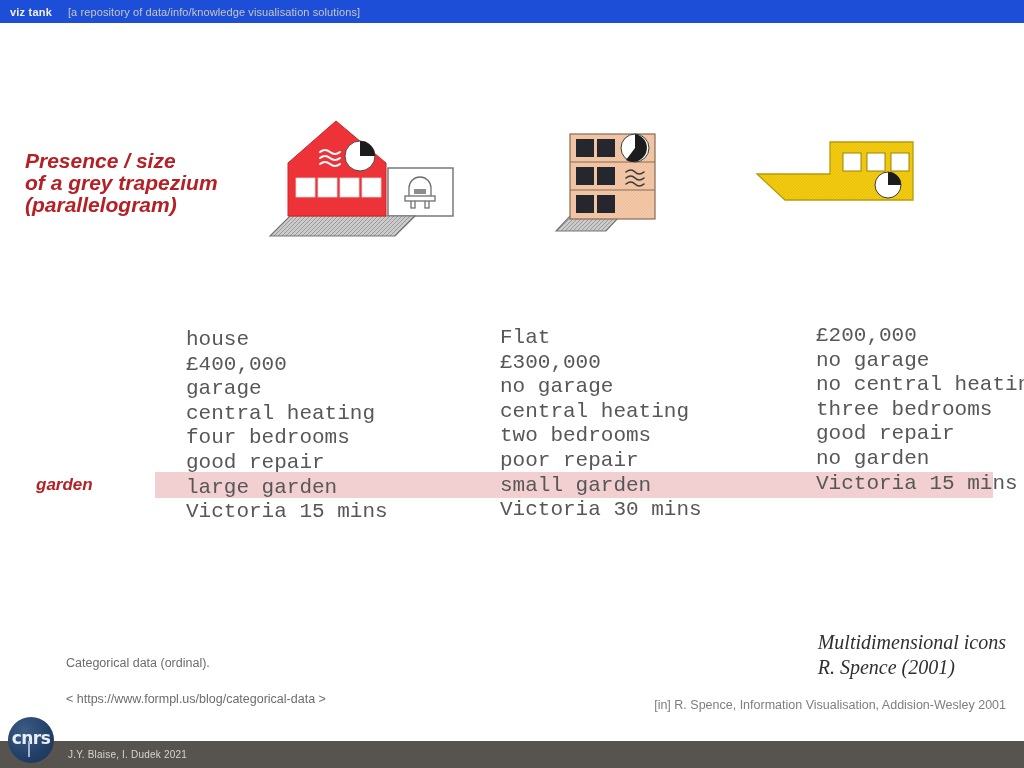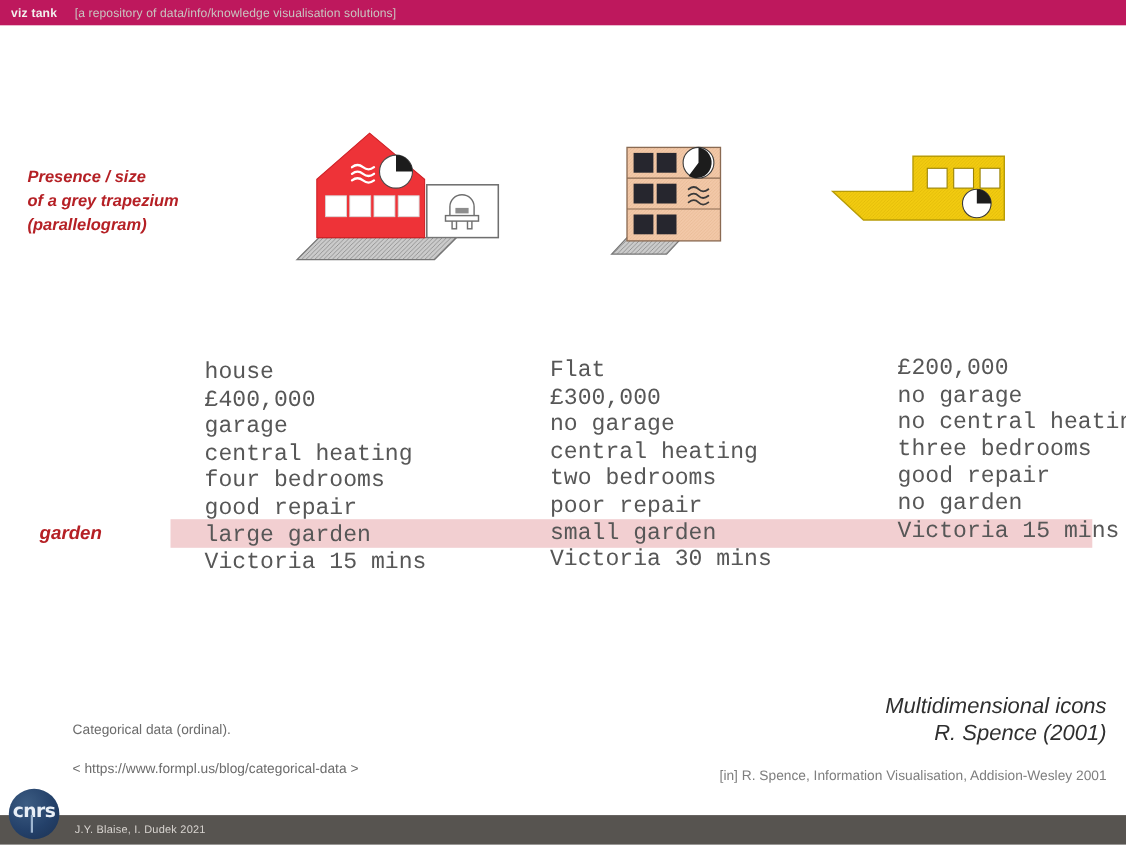--- a/index.html
+++ b/index.html
@@ -14,21 +14,21 @@
   #slide {
     position: relative;
     width: 1024px; height: 768px;
     background: #ffffff;
   }
 
   
   .topbar {
     position: absolute; left: 0; top: 0;
     width: 1024px; height: 23px;
-    background: #be185d;
+    background: #1d4ed8;
     display: flex; align-items: center;
   }
   .topbar-brand {
     color: #f2f0ee;
     font-size: 11px;
     font-weight: bold;
     margin-left: 10px;
     letter-spacing: 0.2px;
   }
   .topbar-tagline {
@@ -71,21 +71,21 @@
     background: #9fb6d0;
     transform: translateX(-3px);
   }
 
   
   .annot {
     position: absolute;
     color: #b52025;
     font-style: italic;
     font-weight: bold;
-    font-size: 15px;
+    font-size: 21px;
     line-height: 22px;
   }
   #annot-presence { left: 25px; top: 150px; width: 240px; }
   #annot-garden  { left: 36px; top: 474px; font-size: 17px; }
 
   
   .icon { position: absolute; }
   #icon-house    { left: 248px; top: 118px; width: 210px; height: 120px; }
   #icon-flat     { left: 548px; top: 128px; width: 120px; height: 110px; }
   #icon-boat     { left: 745px; top: 140px; width: 185px; height: 72px; }
@@ -120,25 +120,26 @@
     color: #6c6c6c;
     font-size: 12.5px;
     margin-left: 40px;
   }
   #fn-categorical { left: 26px; top: 656px; }
   #fn-url { left: 26px; top: 692px; }
 
   .attrib-title {
     position: absolute;
     right: 18px; top: 630px;
-    text-align: right;
+    text-align: left;
     font-style: italic;
     font-size: 20px;
     color: #2f2f2f;
     line-height: 25px;
+    font-family: Liberation Serif, serif;
   }
   #attrib-ref {
     position: absolute;
     right: 18px; top: 698px;
     text-align: left;
     font-size: 12.5px;
     color: #7e7e7e;
   }
 </style>
 </head>

